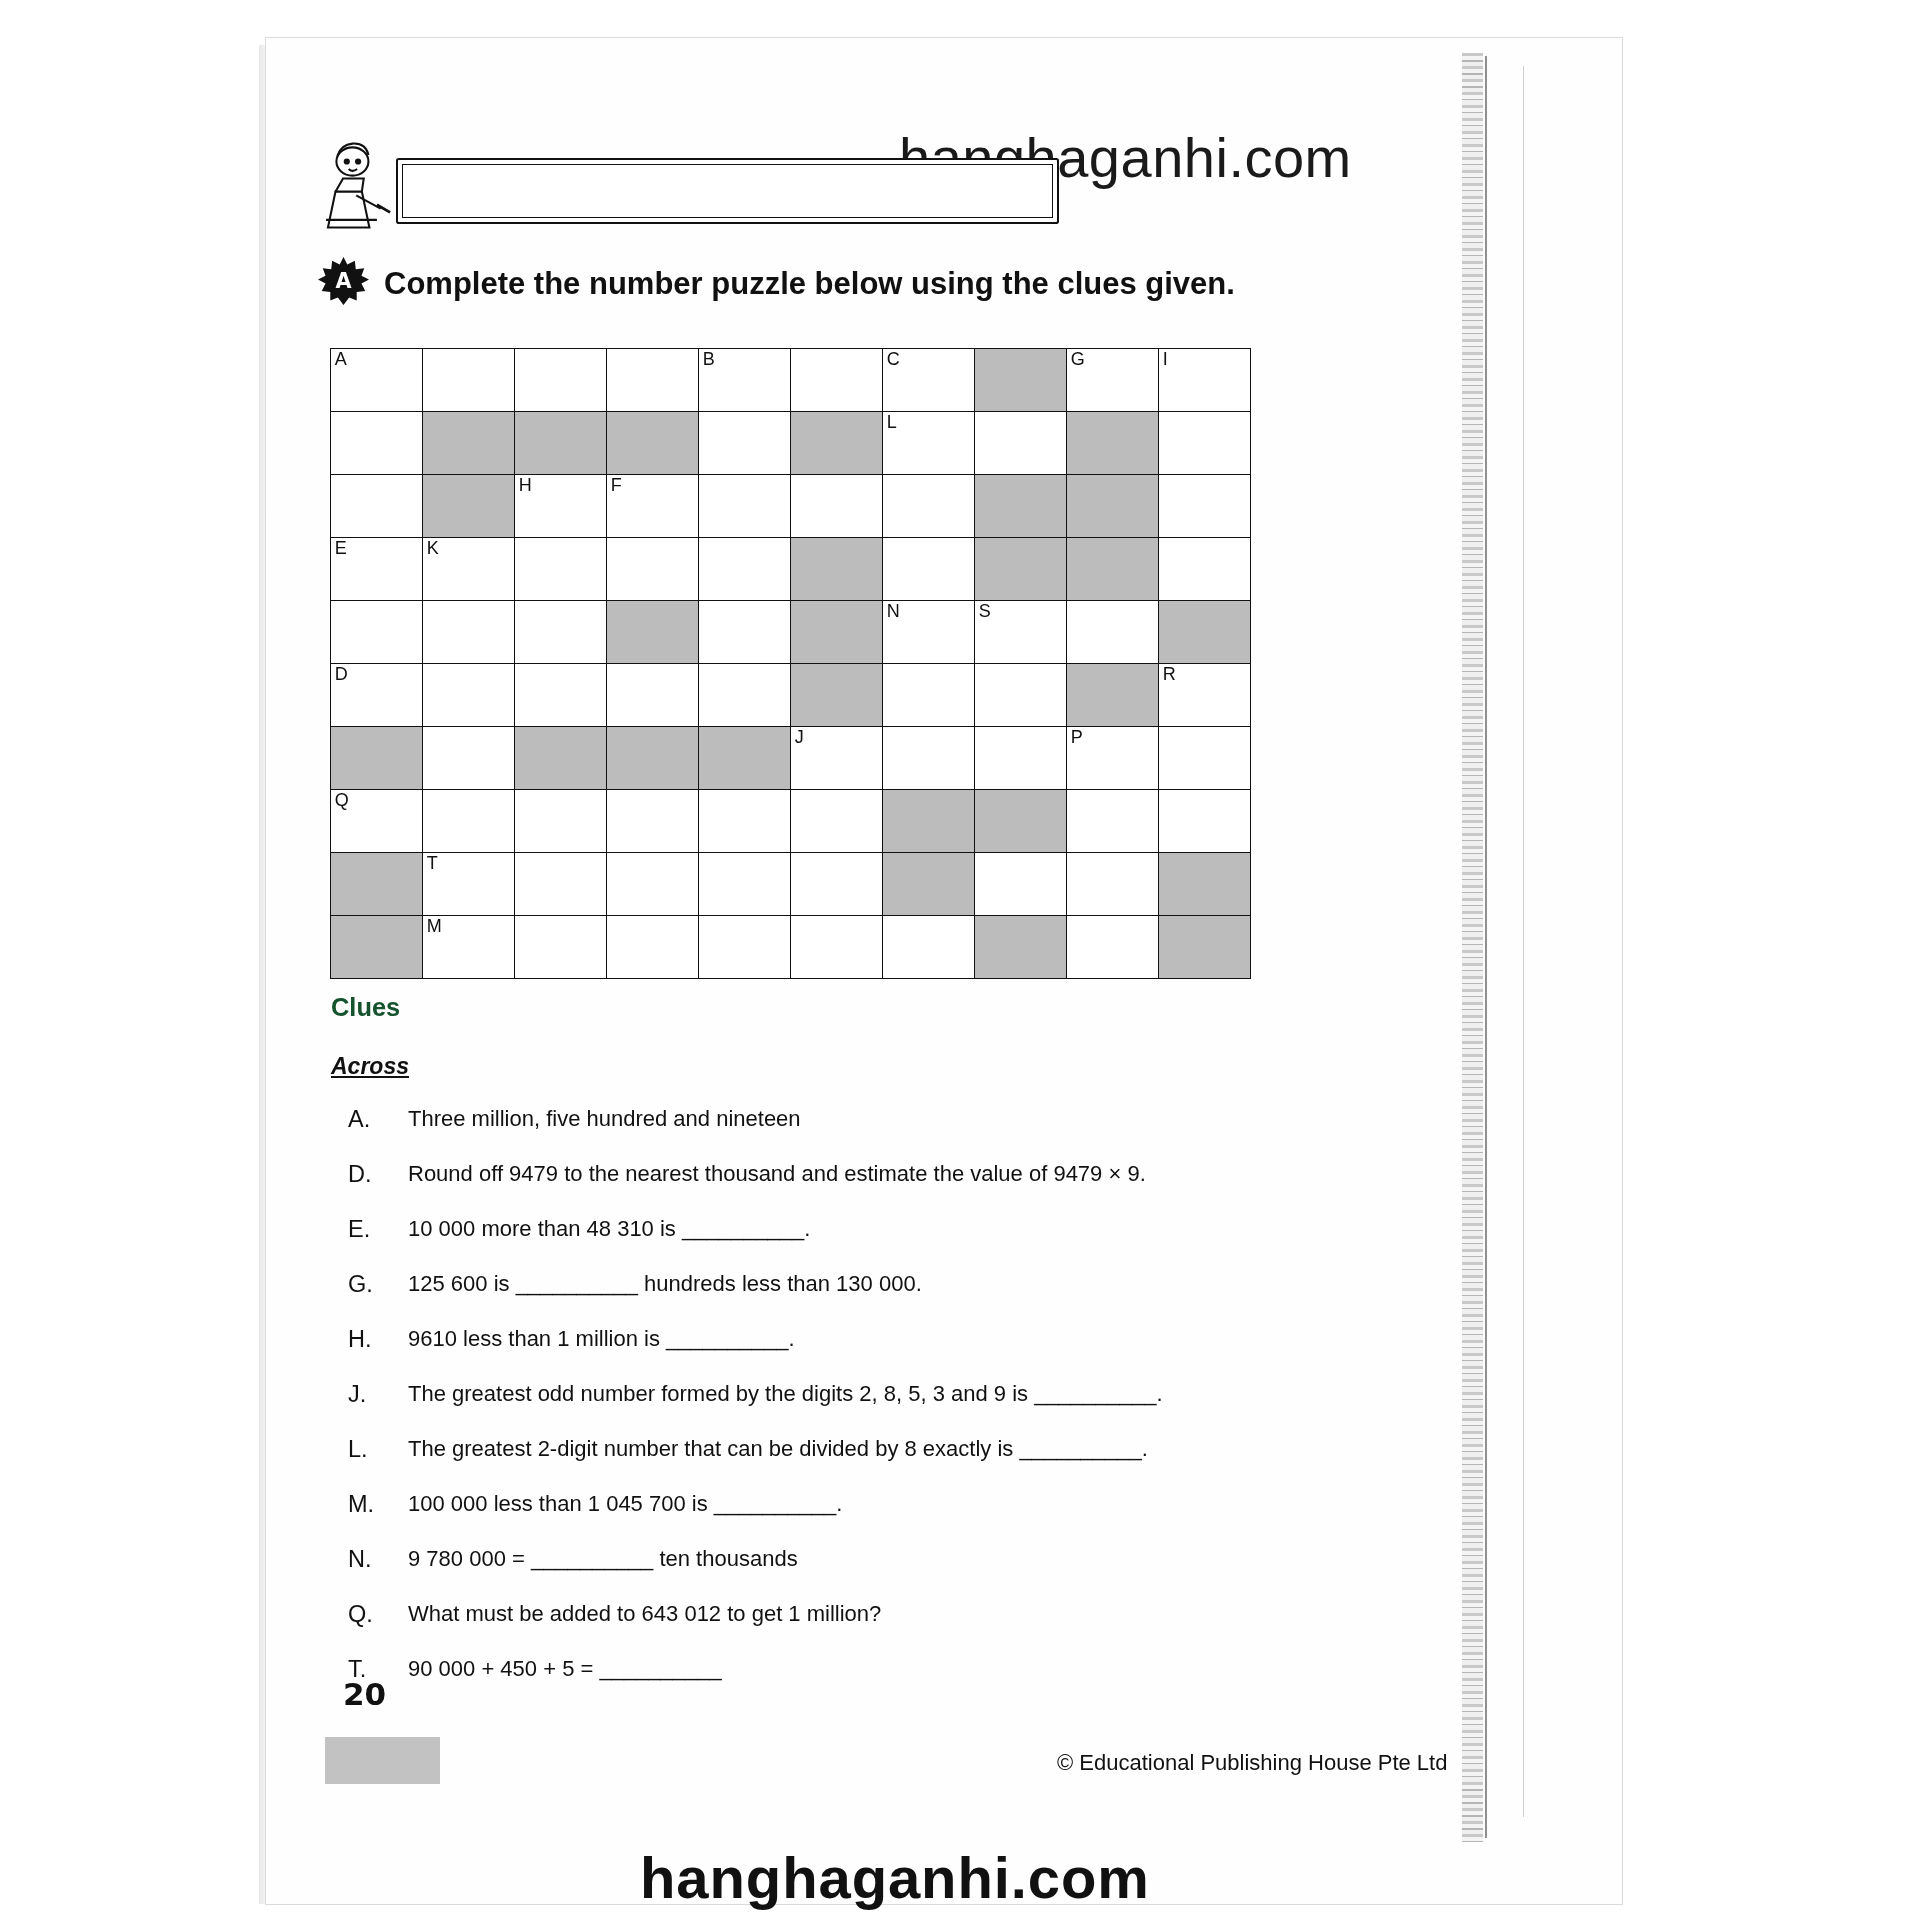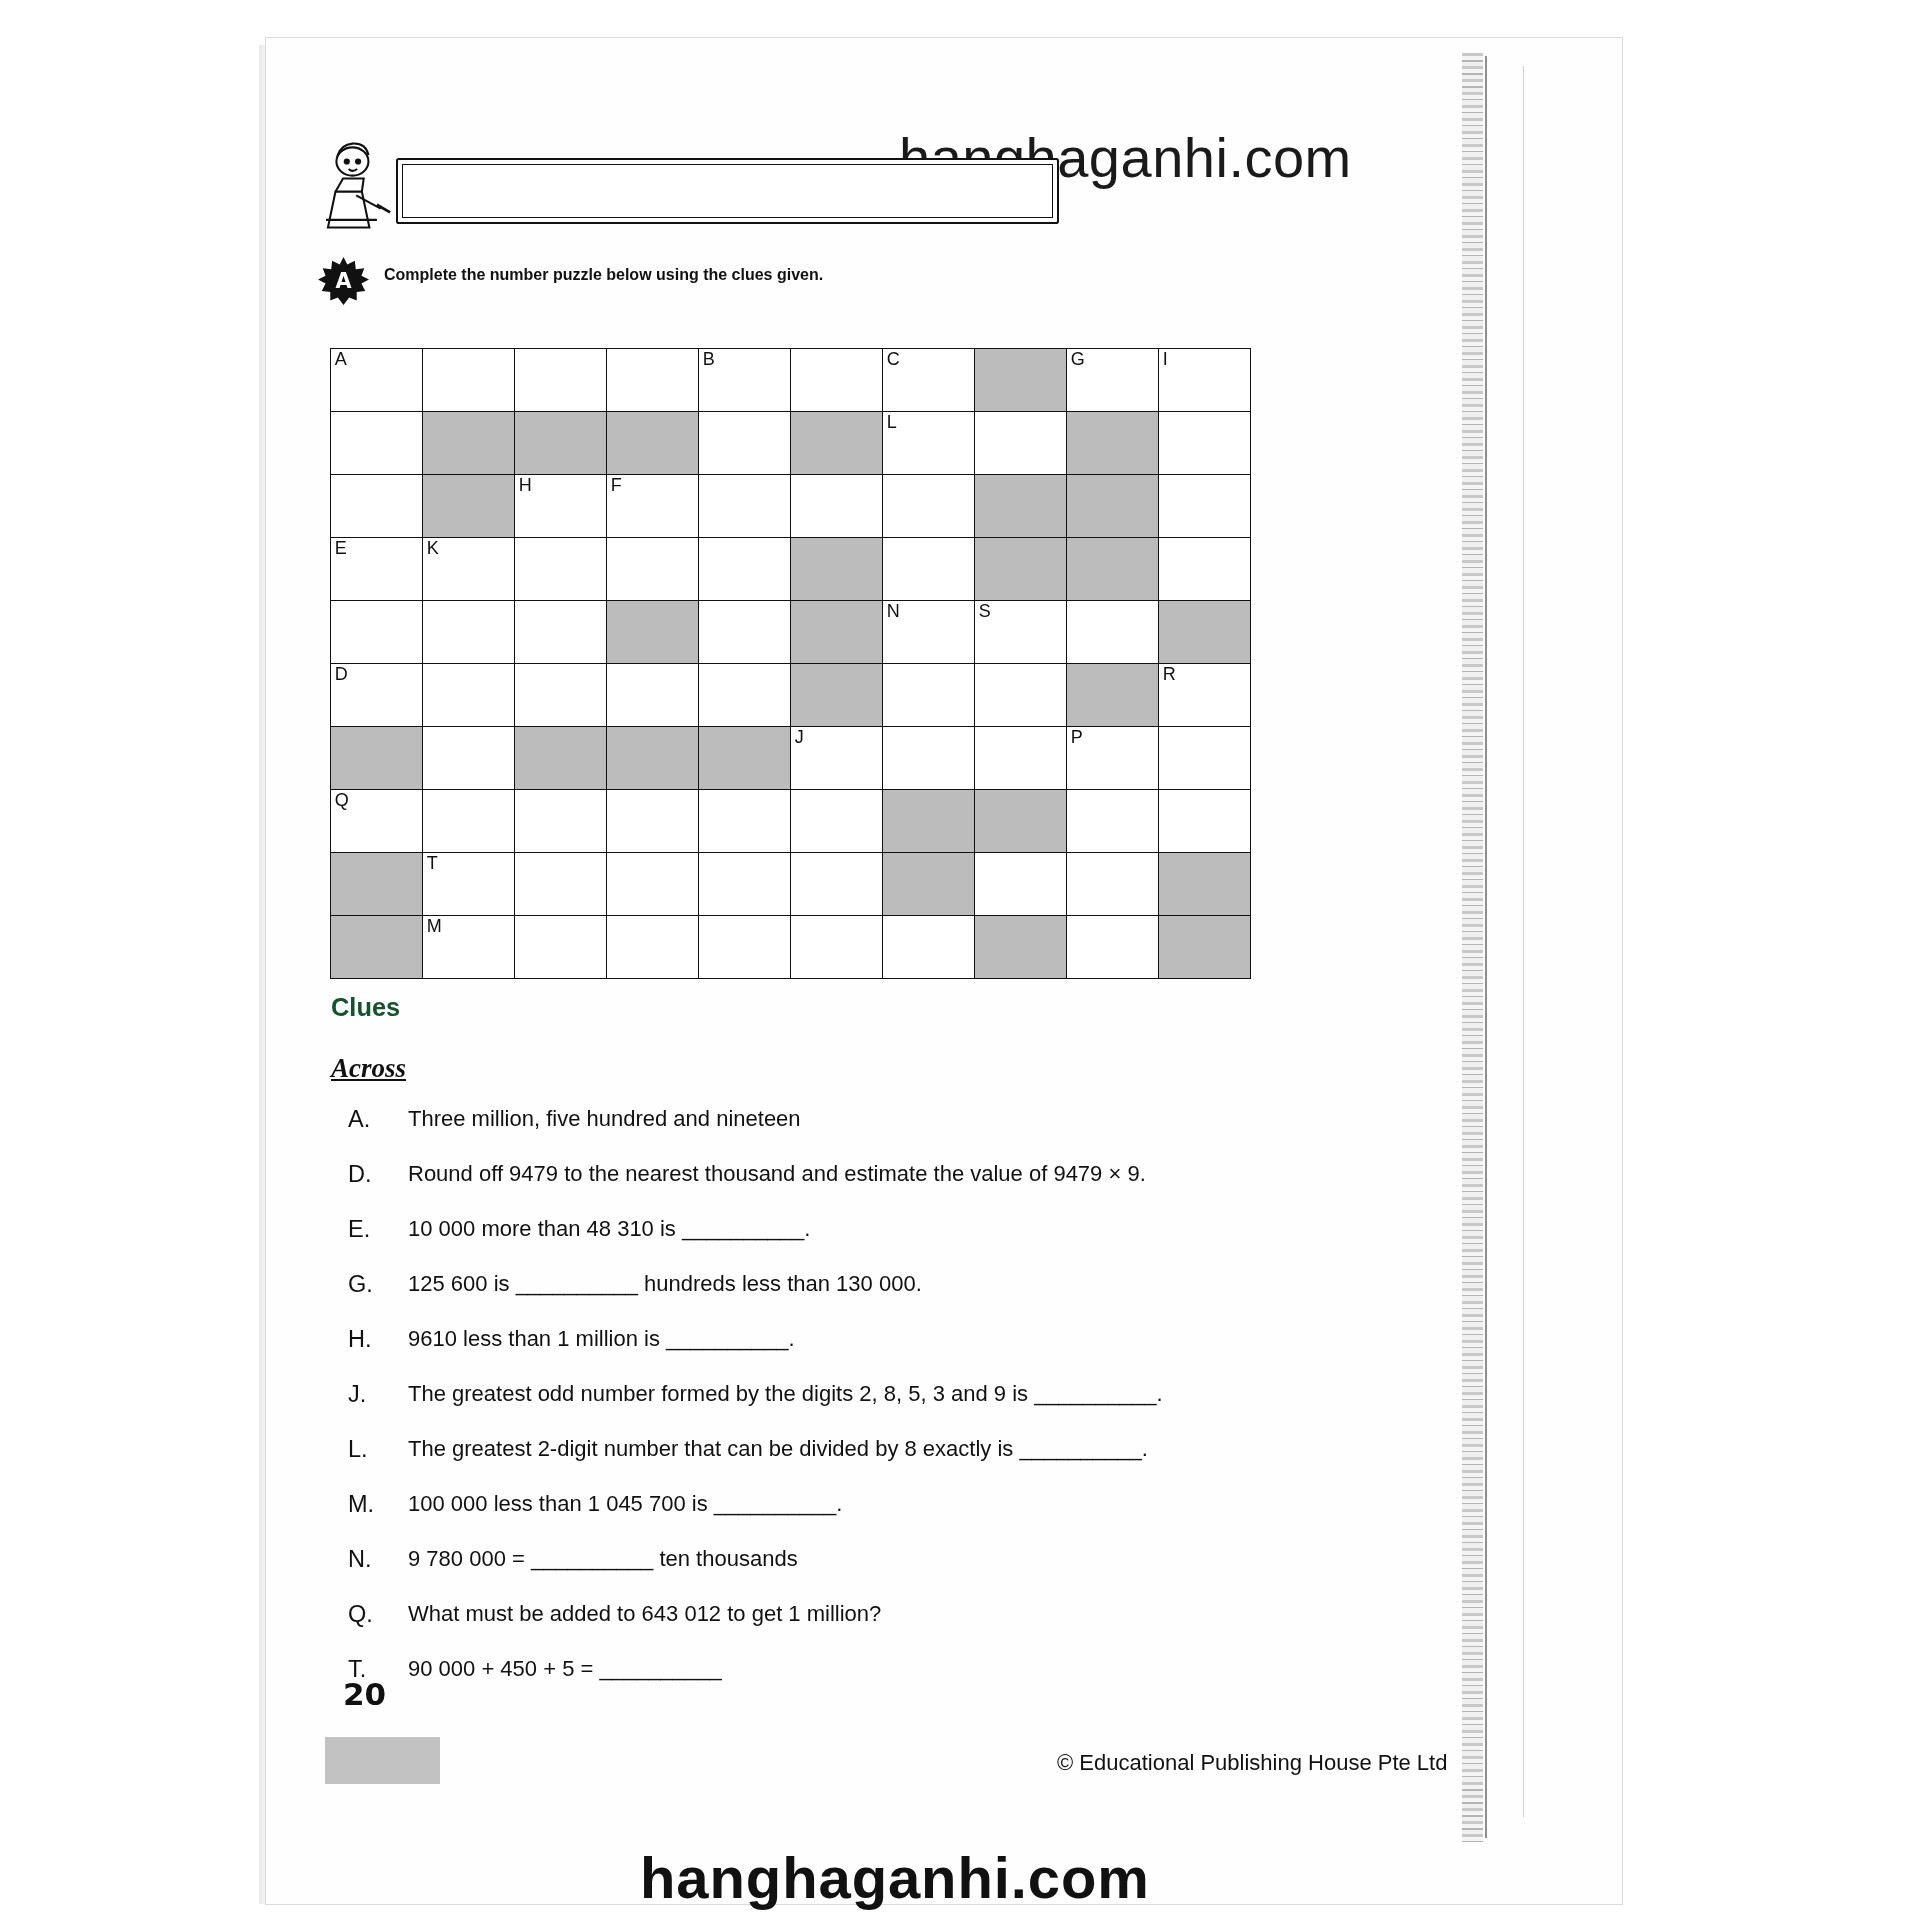--- a/index.html
+++ b/index.html
@@ -142,21 +142,21 @@
     position: absolute;
     left: 318px;
     top: 256px;
     width: 51px;
     height: 51px;
   }
   .instruction {
     position: absolute;
     left: 384px;
     top: 266px;
-    font-size: 16px;
+    font-size: 31px;
     font-weight: bold;
     color: #111;
     font-family: "Liberation Sans", sans-serif;
   }
 
   
   .grid {
     position: absolute;
     left: 330px;
     top: 348px;
@@ -189,26 +189,25 @@
     left: 331px;
     top: 993px;
     font-size: 25.4px;
     font-weight: bold;
     color: #14532d;
   }
   .across-heading {
     position: absolute;
     left: 331px;
     top: 1053px;
-    font-size: 27px;
+    font-size: 23px;
     font-weight: bold;
     font-style: italic;
     text-decoration: underline;
     color: #111;
-    font-family: Liberation Serif, serif;
   }
   .clue-list {
     position: absolute;
     left: 331px;
     top: 1106px;
     width: 1055px;
   }
   .clue-row {
     position: relative;
     height: 55px;

